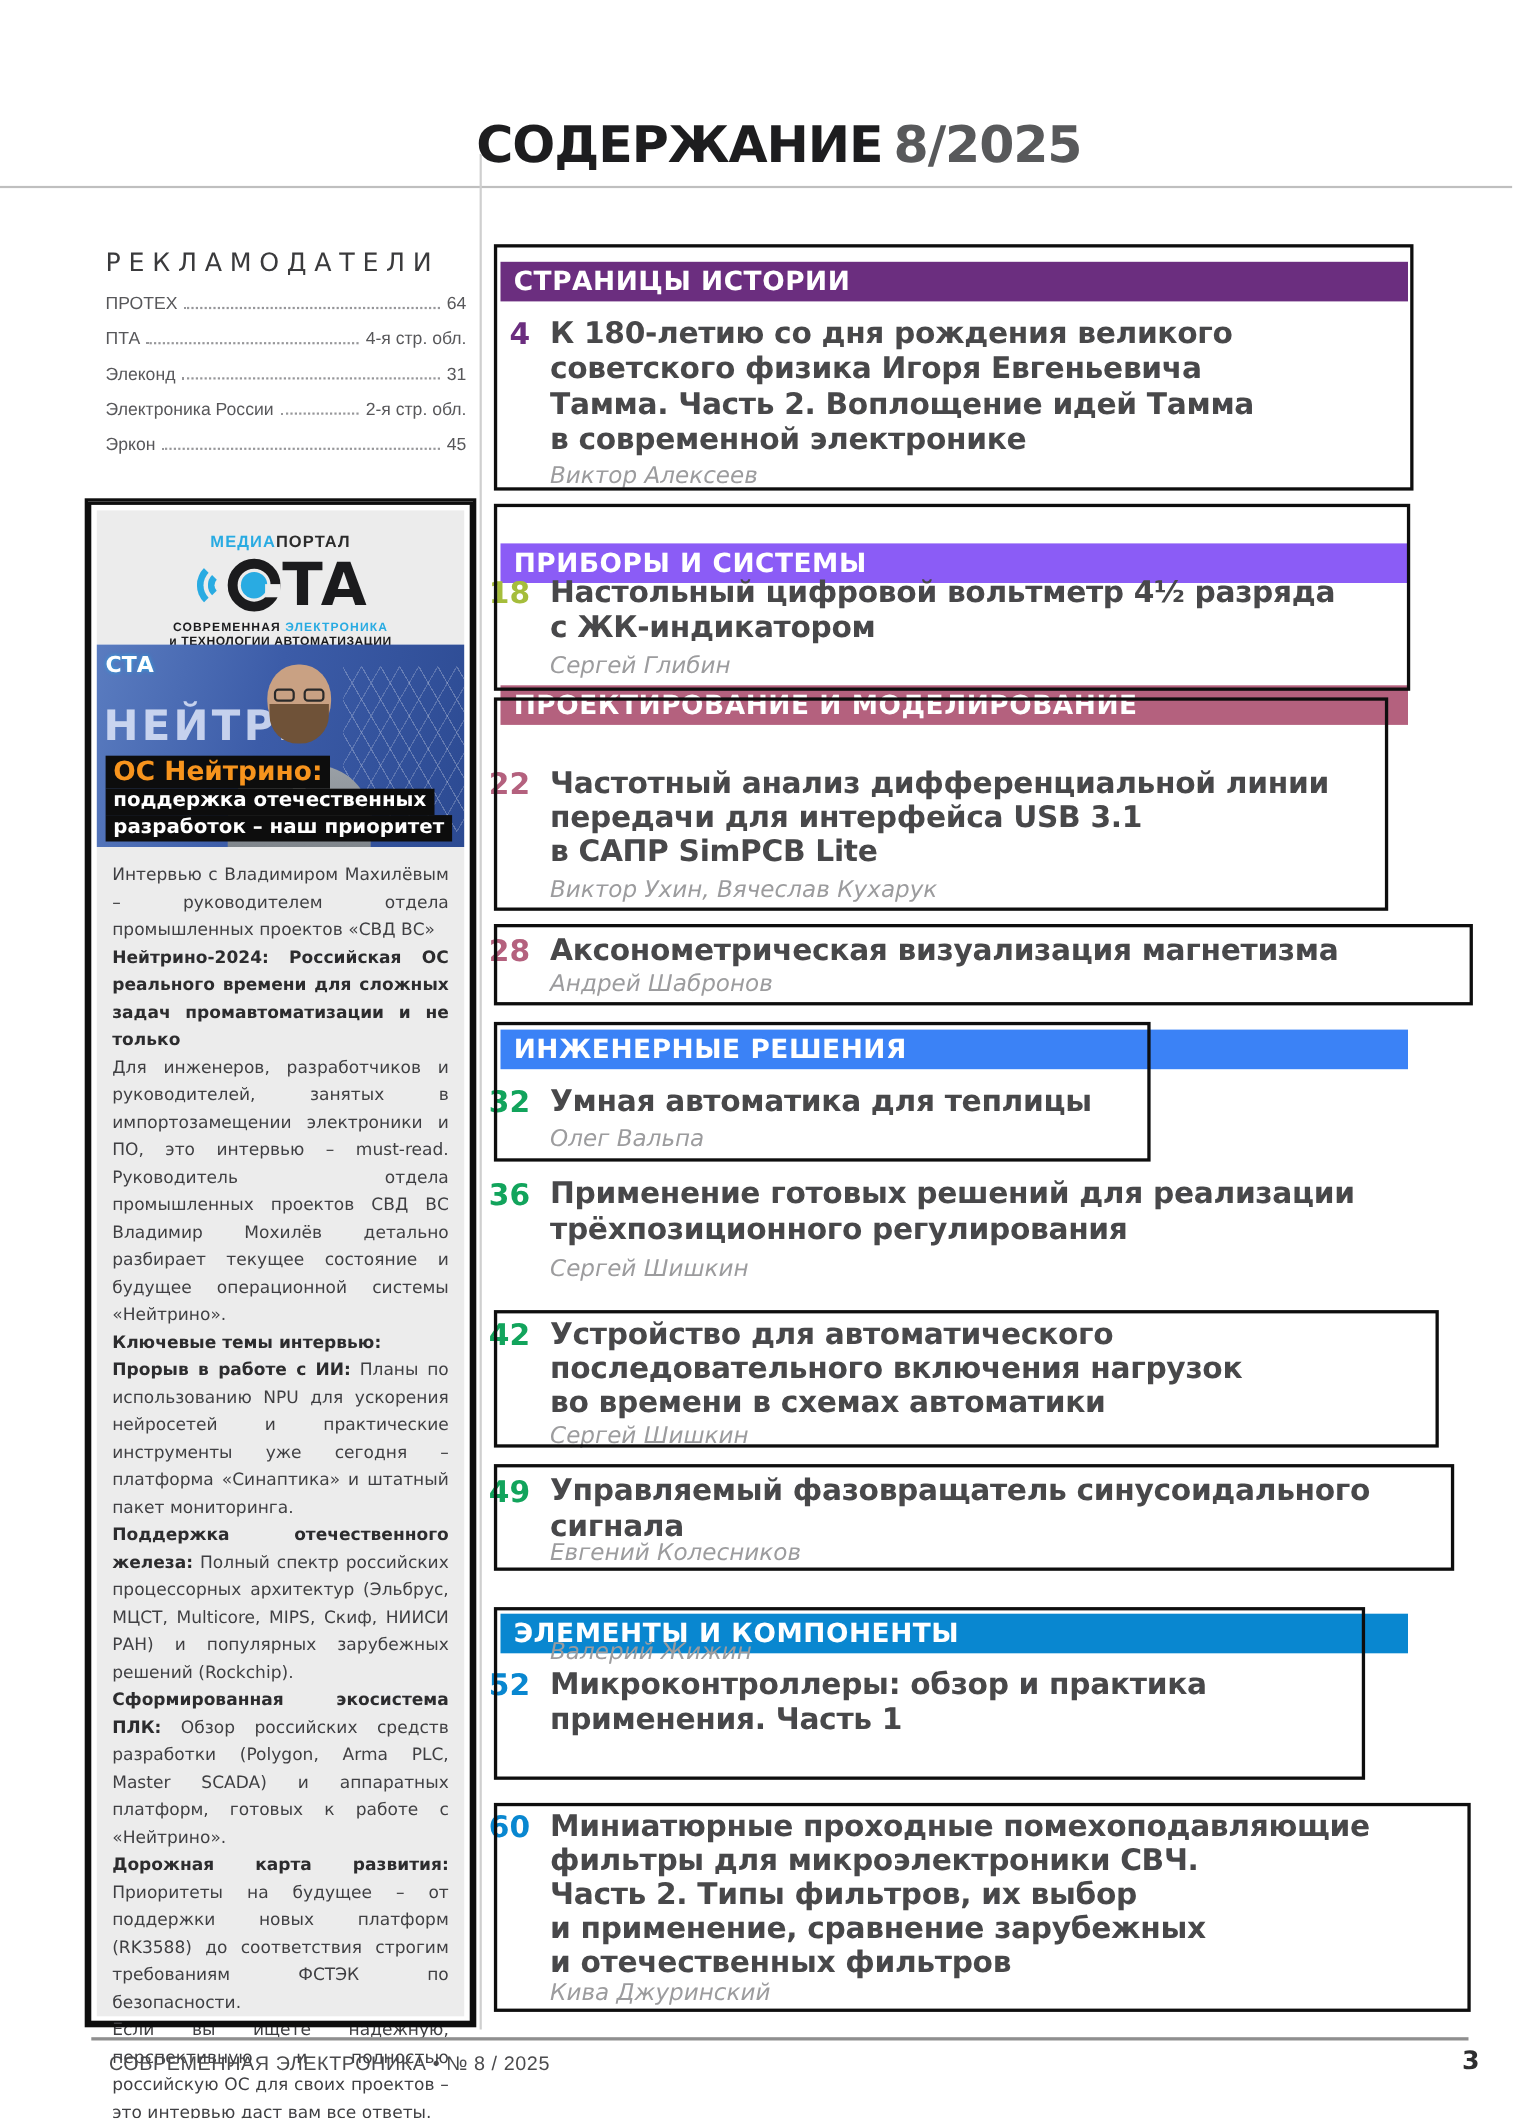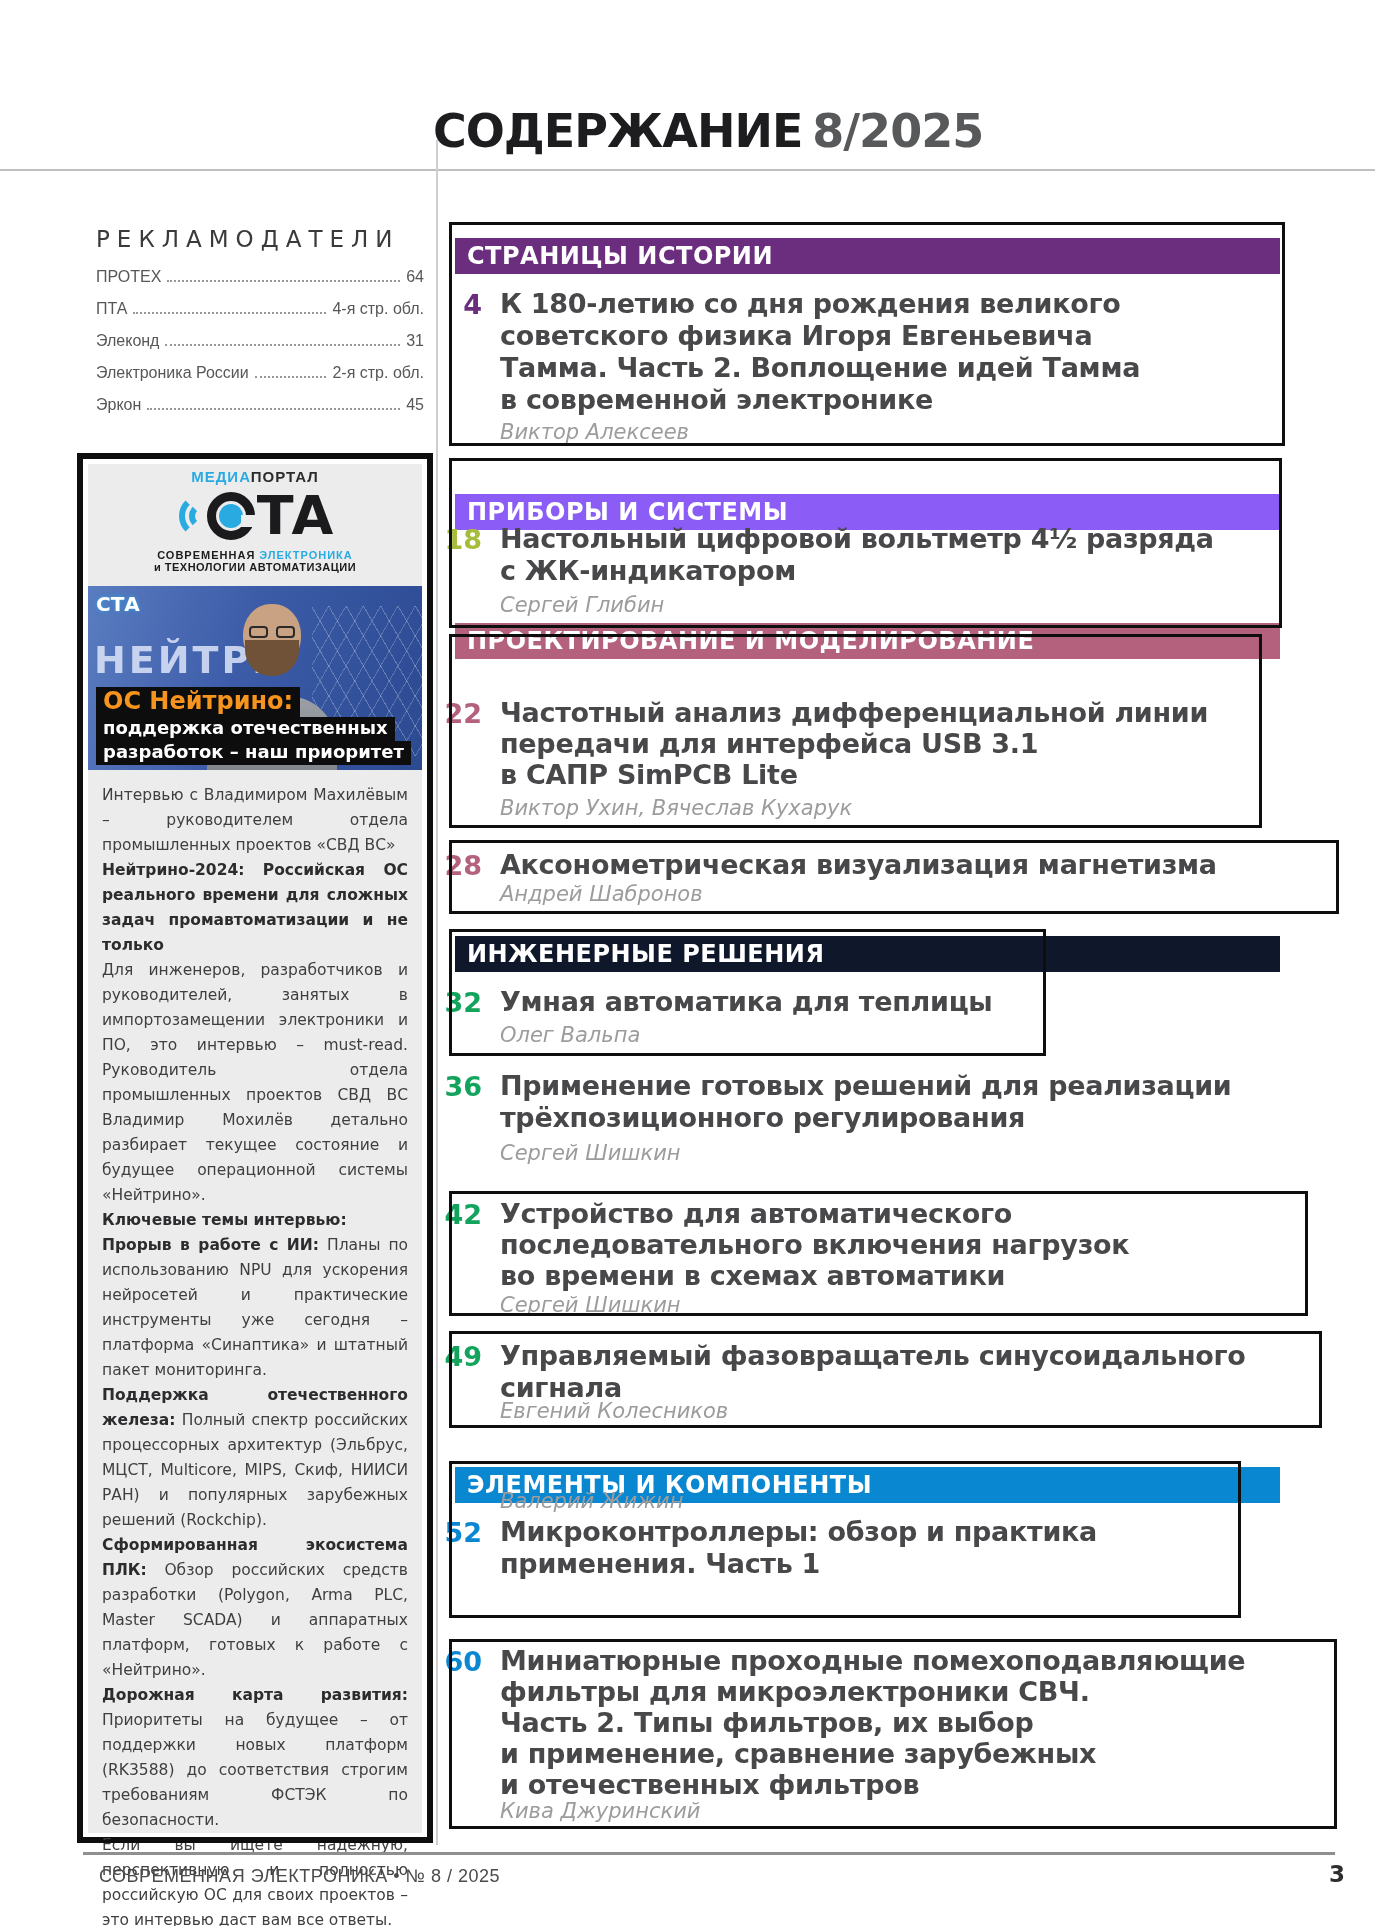--- a/index.html
+++ b/index.html
@@ -18,21 +18,21 @@
   .adv-heading { position:absolute; left:96px; top:226px; font-size:23px; color:#3a3a3c;
                  letter-spacing:7px; font-family:"DejaVu Sans",sans-serif; }
   .adv-list { position:absolute; left:96px; top:268px; width:328px; }
   .adv-row { display:flex; align-items:baseline; height:32px; font-size:16px; color:#57575a; }
   .adv-row .leader { flex:1; border-bottom:2px dotted #97979a; margin:0 6px 4px 6px; }
   .adv-row .pg { white-space:nowrap; }
 
   
   .ad-box { position:absolute; left:80px; top:456px; width:350px; height:1384px;
             border:3px solid #0e0e0e; background:#fff; padding:5px; }
-  .ad-logo-area { background:#ECECEC; height:122px; text-align:center; padding-top:4px; }
+  .ad-logo-area { background:#ECECEC; height:122px; text-align:center; padding-top:20px; }
   .mediaportal { font-size:15px; font-weight:bold; letter-spacing:1px; }
   .mediaportal .p1 { color:#29ABE2; } .mediaportal .p2 { color:#2b2b2b; }
   .sta-logo-row { display:flex; justify-content:center; align-items:center; height:58px; margin-top:2px; }
   .sta-arcs { position:relative; width:34px; height:48px; margin-right:-6px; }
   .sta-arcs i { position:absolute; border:6px solid #29ABE2; border-radius:50%;
                 border-right-color:transparent; border-top-color:transparent; border-bottom-color:transparent; }
   .sta-arcs i.a1 { left:0; top:2px; width:44px; height:44px; }
   .sta-arcs i.a2 { left:10px; top:11px; width:26px; height:26px; }
   .sta-ring { position:relative; width:48px; height:48px; border-radius:50%;
               border:9px solid #1b1b1d; background:#ECECEC; margin-right:2px; }
@@ -76,21 +76,21 @@
                color:#3F3F42; text-align:justify; }
   .ad-text p b { color:#2c2c2e; }
 
   
   .bar { position:absolute; left:455px; width:825px; height:36px; line-height:36px;
          color:#fff; font-family:"DejaVu Sans",sans-serif; font-weight:bold; font-size:24px;
          padding-left:12px; letter-spacing:0.5px; z-index:1; }
   .bar.s1 { top:238px; background:#6B2E7F; }
   .bar.s2 { top:468px; background:#8b5cf6;margin-top:26px; }
   .bar.s3 { top:623px; background:#B4617E; }
-  .bar.s4 { top:936px; background:#0f172a; }
+  .bar.s4 { top:936px; background:#3b82f6; }
   .bar.s5 { top:1467px; background:#0987D0; }
 
   .ann-box { position:absolute; border:3px solid #0e0e0e; z-index:5; pointer-events:none; }
   .bx-ad { left:77px; top:453px; width:356px; height:1390px; border-width:3px; }
   .bx-s1 { left:449px; top:222px; width:836px; height:224px; }
   .bx-s2 { left:449px; top:458px; width:833px; height:170px; }
   .bx-s3 { left:449px; top:634px; width:813px; height:194px; }
   .bx-28 { left:449px; top:840px; width:890px; height:74px; }
   .bx-ir { left:449px; top:929px; width:597px; height:127px; }
   .bx-42 { left:449px; top:1191px; width:859px; height:125px; }

